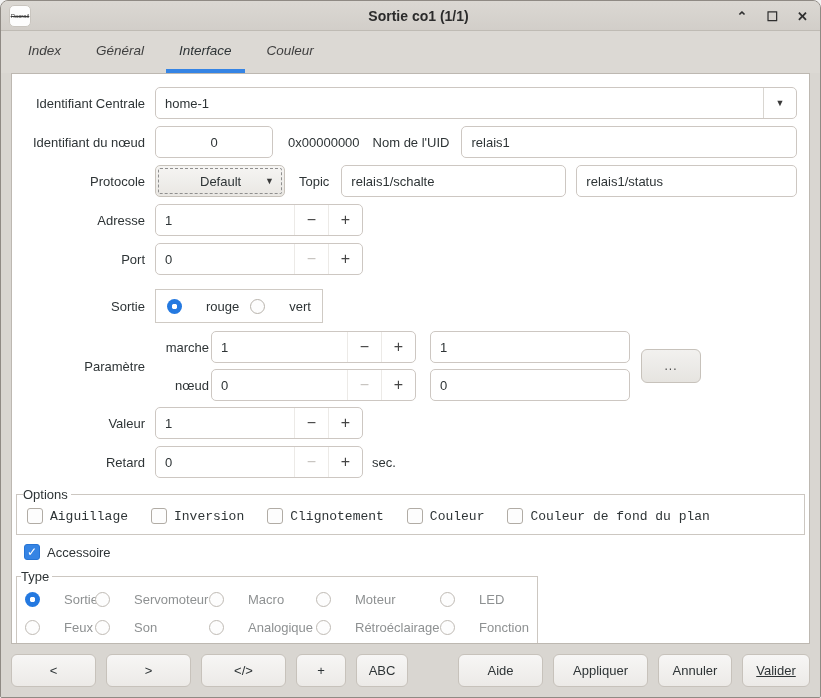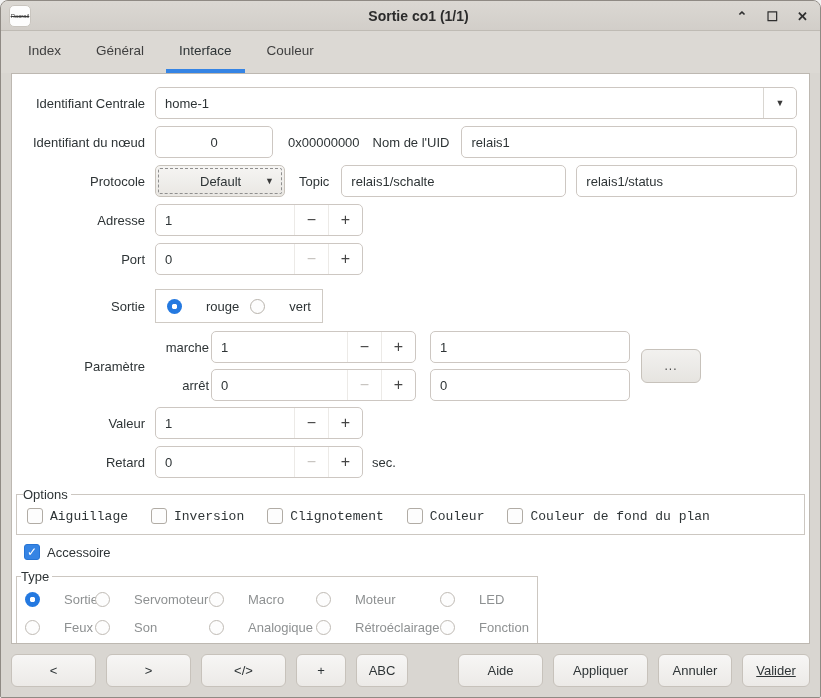--- a/index.html
+++ b/index.html
@@ -53,20 +53,21 @@
     display: flex; align-items: stretch;
     padding: 0 14px;
   }
   .tab {
     padding: 0 13px;
     display: flex; align-items: center;
     color: #3f3f3f;
     border-bottom: 4px solid transparent;
     margin-right: 9px;
     font-size: 13.5px;
+    font-style: italic;
   }
   .tab.active { border-bottom-color: #3584e4; color: #2e3436; }
   
   .content {
     flex: 1 1 auto;
     margin: 0 10px;
     background: #ffffff;
     border: 1px solid #bdb8b1;
     padding: 13px 0 0 0;
     overflow: hidden;
@@ -287,21 +288,21 @@
         <div class="param-row">
           <div class="sub-label">marche</div>
           <div class="spin w205">
             <div class="spin-val">1</div>
             <div class="spin-btn">−</div>
             <div class="spin-btn">+</div>
           </div>
           <div class="field w200" style="margin-left:14px;">1</div>
         </div>
         <div class="param-row">
-          <div class="sub-label">arrêt</div>
+          <div class="sub-label">nœud</div>
           <div class="spin w205">
             <div class="spin-val">0</div>
             <div class="spin-btn disabled">−</div>
             <div class="spin-btn">+</div>
           </div>
           <div class="field w200" style="margin-left:14px;">0</div>
         </div>
       </div>
       <div class="more-btn">...</div>
     </div>

